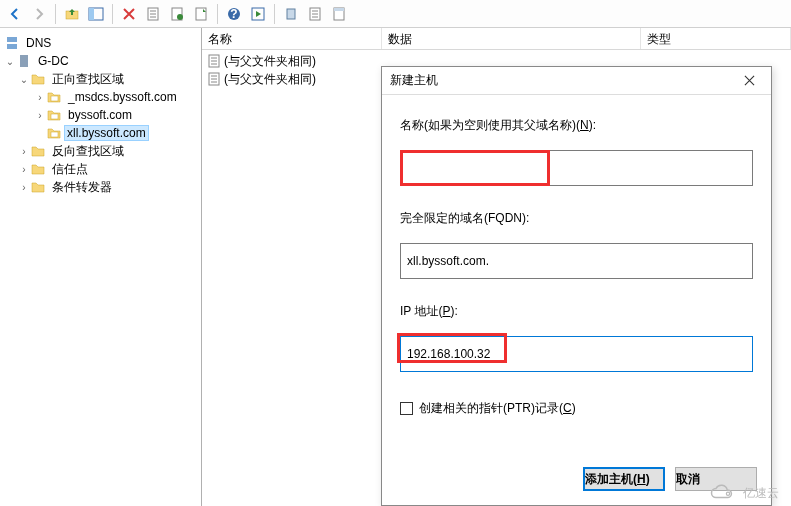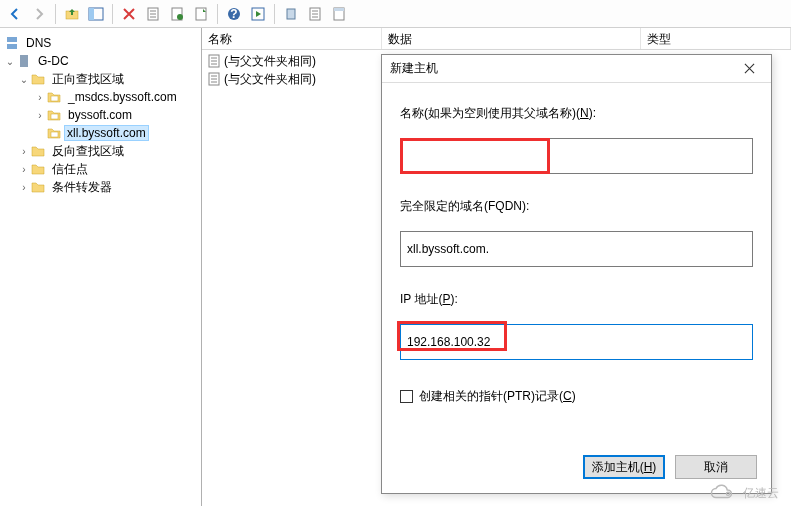--- a/index.html
+++ b/index.html
@@ -25,35 +25,35 @@
 
   
   .content-panel { flex: 1; display: flex; flex-direction: column; }
   .list-header { display: flex; height: 22px; border-bottom: 1px solid #d8d8d8; background: #fff; }
   .list-header .col { border-right: 1px solid #e4e4e4; padding: 3px 6px; background: #fff; }
   .list-body { flex: 1; padding: 2px; position: relative; }
   .list-item { display: flex; align-items: center; height: 18px; padding-left: 2px; }
   .list-item .node-icon { margin-right: 2px; }
 
   
-  .dialog { position: absolute; left: 381px; top: 54px; width: 391px; height: 440px; background: #fff; border: 1px solid #888; box-shadow: 2px 2px 8px rgba(0,0,0,0.15); display: flex; flex-direction: column; }
+  .dialog { position: absolute; left: 381px; top: 66px; width: 391px; height: 440px; background: #fff; border: 1px solid #888; box-shadow: 2px 2px 8px rgba(0,0,0,0.15); display: flex; flex-direction: column; }
   .dialog-title { height: 28px; display: flex; align-items: center; padding: 0 8px; border-bottom: 1px solid #ddd; }
   .dialog-title .t { flex: 1; font-size: 12px; }
   .close-btn { width: 28px; height: 20px; display: flex; align-items: center; justify-content: center; cursor: pointer; }
   .dialog-body { flex: 1; padding: 14px 18px 8px 18px; display: flex; flex-direction: column; gap: 16px; }
   .field-label { font-size: 12px; color: #000; margin-top: 8px; }
   .field-input { width: 100%; height: 36px; border: 1px solid #7a7a7a; padding: 2px 6px; font-size: 12px; outline: none; background: #fff; }
   .field-input.readonly { color: #000; }
   .hl-partial { position: relative; }
   .hl-partial::after { content: ""; position: absolute; left: 0; top: 0; width: 150px; height: 100%; border: 3px solid #ef2f2f; pointer-events: none; box-sizing: border-box; }
   .checkbox-row { display: flex; align-items: center; gap: 6px; margin-top: 12px; }
   .cb { width: 13px; height: 13px; border: 1px solid #333; background: #fff; }
   .spacer { flex: 1; }
   .dialog-buttons { display: flex; justify-content: flex-end; gap: 10px; padding: 10px 14px 14px; }
-  .dlg-btn { min-width: 82px; height: 24px; border: 1px solid #adadad; background: #e1e1e1; display: flex; align-items: center; justify-content: center; cursor: pointer; font-size: 12px; }
+  .dlg-btn { min-width: 82px; height: 24px; border: 1px solid #adadad; background: #e1e1e1; display: flex; align-items: center; justify-content: flex-start; cursor: pointer; font-size: 12px; font-weight: bold; }
   .dlg-btn.primary { border: 2px solid #0078d7; }
 
   
   .watermark { position: absolute; right: 12px; bottom: 4px; display: flex; align-items: center; gap: 6px; color: #bababa; font-size: 16px; font-weight: 500; pointer-events: none; }
   .watermark svg { width: 30px; height: 18px; }
 
   
   .ico-folder { fill: #f7d77a; stroke: #c9a227; stroke-width: 0.5; }
   .ico-zone { fill: #fff; stroke: #c9a227; stroke-width: 0.5; }
   .ico-dns { fill: #7aa7d6; }

